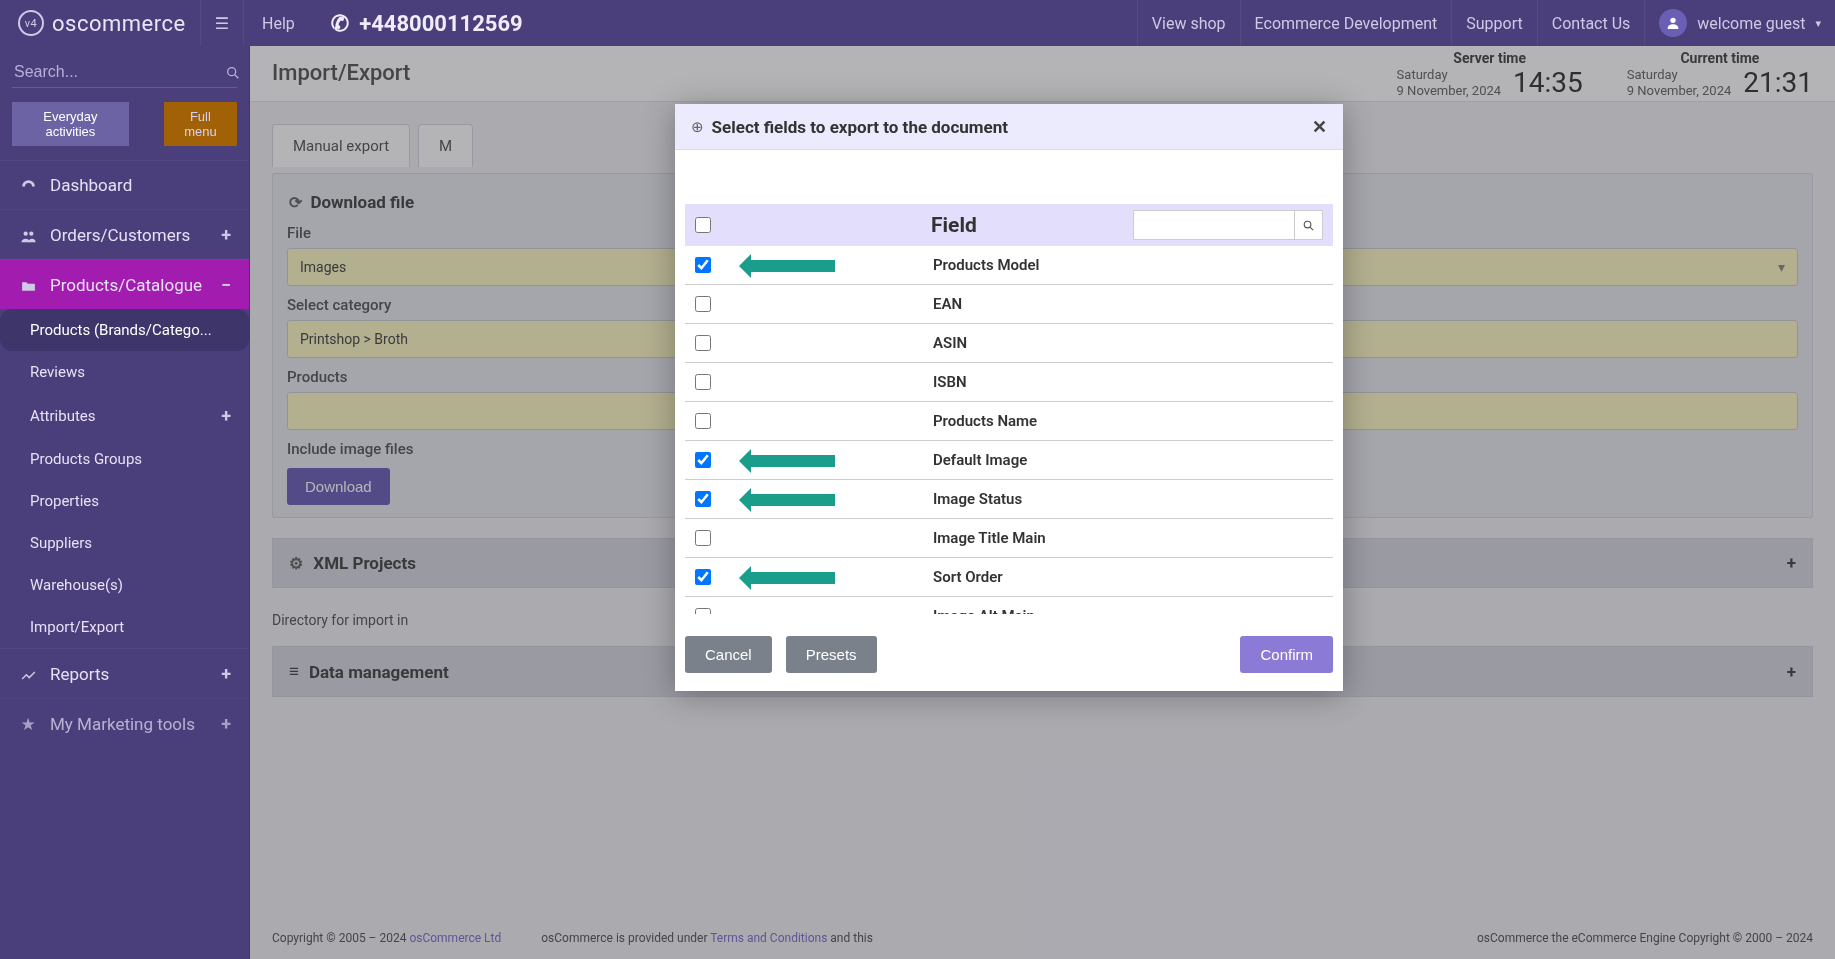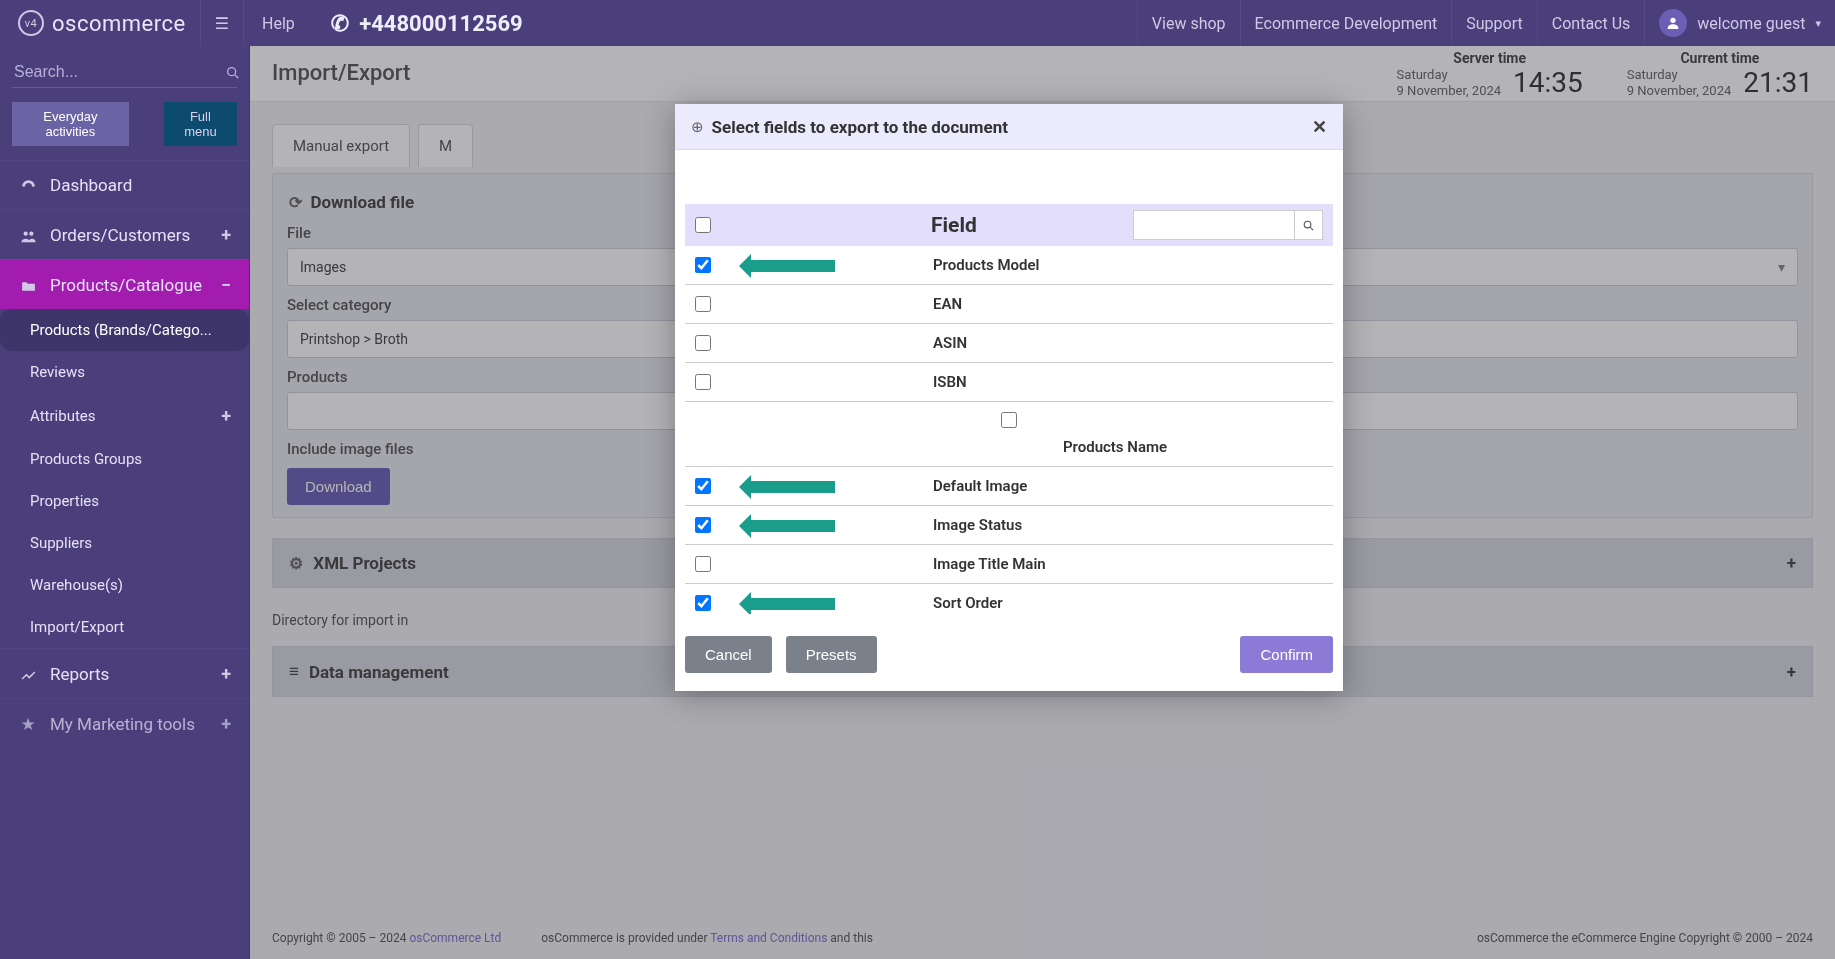--- a/index.html
+++ b/index.html
@@ -67,21 +67,21 @@
   .search-box input {
     flex:1; background:transparent; border:0; outline:0; color:#fff; font-size:16px;
   }
   .search-box input::placeholder { color:#b7afdb; }
   .search-box .sicon { color:#b7afdb; font-size:16px; padding:0 4px; }
 
   .menu-toggles { padding: 4px 12px 14px; display:flex; gap:0; }
   .toggle-btn {
     background:#6b63a3; color:#fff; padding:7px 12px; font-size:13px; border:0; cursor:pointer;
   }
-  .toggle-btn.alt { background:#0c4a6e; color:#d7d1ef;margin-left:35px; }
+  .toggle-btn.alt { background:#a16207; color:#d7d1ef;margin-left:35px; }
 
   .nav { list-style:none; }
   .nav-item {
     display:flex; align-items:center; gap:12px; padding:14px 18px; color:#e6e1f6; font-size:17px;
     cursor:pointer;
   }
   .nav-item.level1 { border-top:1px solid rgba(255,255,255,0.04); }
   .nav-item.active-group { background:#a21caf; }
   .nav-item .nicon { width:20px; text-align:center; color:#cfc9e6; font-size:17px; }
   .nav-item .plus { margin-left:auto; font-size:18px; color:#cfc9e6; font-weight:700; }
@@ -112,21 +112,21 @@
     background:#e9e9ef; border:1px solid #d6d6de; border-radius:2px; padding:12px 14px; margin-top:6px;
   }
   .panel-head {
     font-weight:700; color:#444; font-size:17px; display:flex; align-items:center; gap:8px;
     padding:6px 2px 12px;
   }
   .gear { font-size:16px; color:#666; }
   .field-row { margin-bottom:10px; }
   .field-label { color:#555; font-size:15px; margin-bottom:6px; display:block; font-weight:500;}
   .select-like {
-    background:#ffffff; border:1px solid #ccccd6; border-radius:3px; padding:10px 12px; color:#444;
+    background:#fef9c3; border:1px solid #ccccd6; border-radius:3px; padding:10px 12px; color:#444;
     display:flex; align-items:center; justify-content:space-between;
   }
   .select-like .chev { color:#888; }
   .dl-btn {
     background:#6b5fb5; color:#fff; border:0; padding:10px 18px; border-radius:3px; cursor:pointer;
     font-size:15px;
   }
 
   .collapse-panel {
     background:#d8d8e0; border:1px solid #cfcfda; padding:14px 16px; margin-top:20px;
@@ -443,21 +443,21 @@
                 <span class="name">EAN</span>
               </div>
               <div class="ft-row" style="position: relative;">
                 <input type="checkbox" class="cb" style="">
                 <span class="name">ASIN</span>
               </div>
               <div class="ft-row" style="position: relative;">
                 <input type="checkbox" class="cb" style="">
                 <span class="name">ISBN</span>
               </div>
-              <div class="ft-row" style="position: relative; flex-direction: column;">
+              <div class="ft-row" style="position: relative;">
                 <input type="checkbox" class="cb" style="">
                 <span class="name">Products Name</span>
               </div>
               <div class="ft-row" style="position: relative;">
                 <input type="checkbox" class="cb" checked="" style="">
                 <span class="name">Default Image</span>
                 <div class="ann-arrow" style="left: 60px; top: 14px; width: 90px;"></div>
               </div>
               <div class="ft-row" style="position: relative;">
                 <input type="checkbox" class="cb" checked="" style="">

